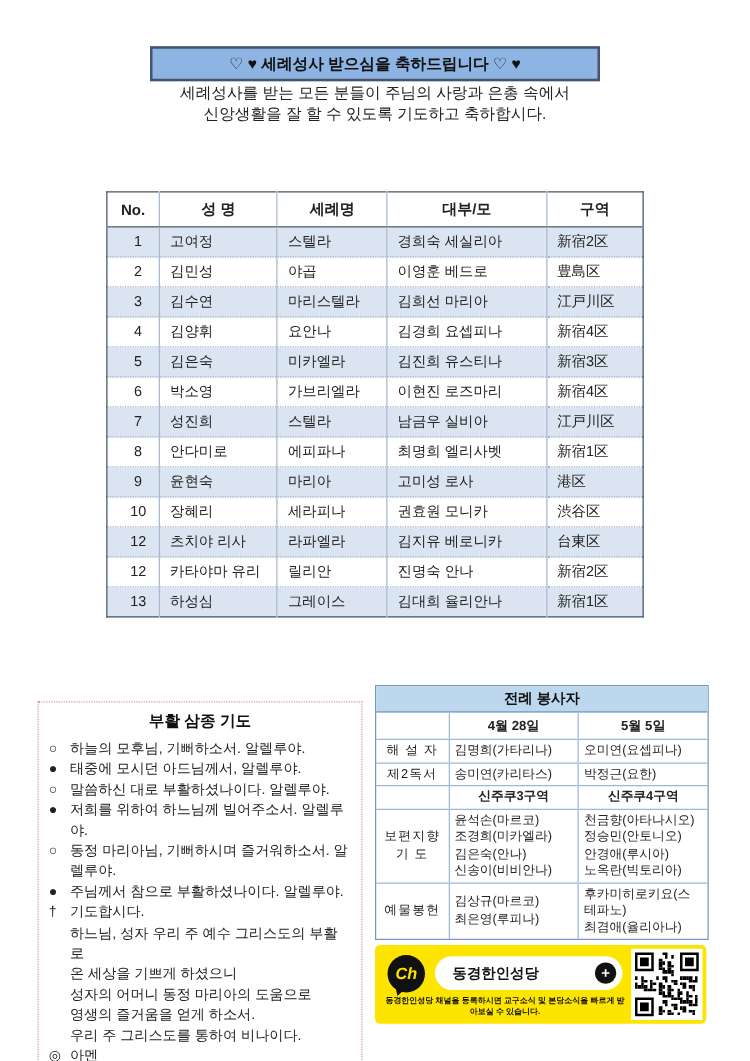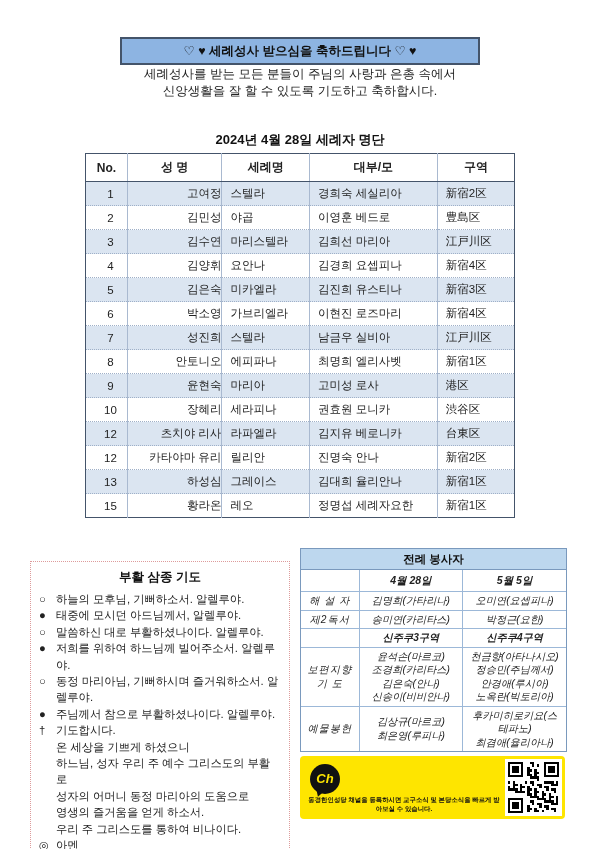--- a/index.html
+++ b/index.html
@@ -23,44 +23,44 @@
   table.btable th{height:25px;font-weight:bold;background:#fff;
                   border-bottom:1.5px solid #44546a;border-left:1px solid #a9b9d0;
                   font-size:12px;}
   table.btable td{height:23px;border-left:1px solid #a9b9d0;border-bottom:1px dotted #9fb0c8;
                   padding:0 0 0 8px;}
   table.btable th:first-child,table.btable td:first-child{border-left:none;}
   table.btable tbody tr:nth-child(odd){background:#dbe5f1;}
   table.btable tbody tr:last-child td{border-bottom:none;}
   .bw0{width:40px;} .bw1{width:95px;} .bw2{width:88px;margin-top:41px;} .bw3{width:130px;} .bw4{width:77px;}
   td.bc0{text-align:center;padding-left:0;}
-  td.bc1{text-align:right;padding-left:0;}
+  td.bc1{text-align:left;padding-left:0;}
 
   
   .prayer-box{position:absolute;left:30px;top:561px;width:242px;
               border:1.5px dotted #dd9b9b;padding:7px 8px 9px 8px;background:#fff;}
   .prayer-title{text-align:center;font-weight:bold;font-size:12.5px;margin-bottom:5px;color:#111;}
   .prayer-line{display:flex;font-size:11.3px;line-height:16.4px;color:#222;}
   .prayer-line .sym{width:17px;flex:none;}
   .prayer-line .ptext{flex:1;}
 
   
   .ministers{position:absolute;left:300px;top:548px;width:265px;
              border:1.5px solid #7a99bd;background:#fff;}
   .mtitle{background:#bdd7ee;text-align:center;font-weight:bold;font-size:11.5px;
           height:20px;line-height:20px;border-bottom:1px solid #7a99bd;color:#111;}
-  .ministers table{width:100%;border-collapse:collapse;font-size:10.2px;color:#222;font-style:italic;}
+  .ministers table{width:100%;border-collapse:collapse;font-size:10.2px;color:#222;}
   .ministers th{font-weight:bold;height:19px;border-left:1px solid #9cb8d8;
                 border-bottom:1px solid #9cb8d8;text-align:center;font-size:10.5px;}
   .ministers td{border-left:1px solid #9cb8d8;border-bottom:1px solid #9cb8d8;
                 padding:2px 4px;vertical-align:middle;line-height:13.5px;}
   .ministers tr>*:first-child{border-left:none;}
   .ministers tr:last-child td{border-bottom:none;}
   .mlabel{width:52px;text-align:center;white-space:pre-line;letter-spacing:1px;}
-  .mcell{width:100px;text-align:center;}
+  .mcell{width:100px;text-align:left;}
   .mrow-em .mcell{text-align:center;font-weight:bold;}
 
   
   .kakao{position:absolute;left:300px;top:756px;width:265px;height:63px;
          background:#fee500;border-radius:4px;}
   .ch-logo{position:absolute;left:10px;top:8px;width:30px;height:30px;background:#111;
            border-radius:50%;color:#fee500;font-weight:bold;font-size:13px;
            text-align:center;line-height:29px;font-style:italic;}
   .ch-logo:after{content:"";position:absolute;left:5px;bottom:-3px;width:0;height:0;
            border-left:4px solid transparent;border-right:4px solid transparent;
@@ -86,21 +86,20 @@
 
 <div class="page">
 
   <div class="banner">♡ ♥  세례성사 받으심을 축하드립니다  ♡ ♥</div>
 
   <div class="intro">
     <div>세례성사를 받는 모든 분들이 주님의 사랑과 은총 속에서</div>
     <div>신앙생활을 잘 할 수 있도록 기도하고 축하합시다.</div>
   </div>
 
-  <div class="btable-title">2024년 4월 28일 세례자 명단</div>
 
   <table class="btable">
     <thead>
       <tr>
         <th class="bw0">No.</th>
         <th class="bw1">성 명</th>
         <th class="bw2">세례명</th>
         <th class="bw3">대부/모</th>
         <th class="bw4">구역</th>
       </tr>
@@ -150,21 +149,21 @@
         </tr>
         <tr>
           <td class="bc0">7</td>
           <td class="bc1">성진희</td>
           <td class="bc2">스텔라</td>
           <td class="bc3">남금우 실비아</td>
           <td class="bc4">江戸川区</td>
         </tr>
         <tr>
           <td class="bc0">8</td>
-          <td class="bc1">안토니오</td>
+          <td class="bc1">안다미로</td>
           <td class="bc2">에피파나</td>
           <td class="bc3">최명희 엘리사벳</td>
           <td class="bc4">新宿1区</td>
         </tr>
         <tr>
           <td class="bc0">9</td>
           <td class="bc1">윤현숙</td>
           <td class="bc2">마리아</td>
           <td class="bc3">고미성 로사</td>
           <td class="bc4">港区</td>
@@ -190,27 +189,20 @@
           <td class="bc3">진명숙 안나</td>
           <td class="bc4">新宿2区</td>
         </tr>
         <tr>
           <td class="bc0">13</td>
           <td class="bc1">하성심</td>
           <td class="bc2">그레이스</td>
           <td class="bc3">김대희 율리안나</td>
           <td class="bc4">新宿1区</td>
         </tr>
-        <tr>
-          <td class="bc0">15</td>
-          <td class="bc1">황라온</td>
-          <td class="bc2">레오</td>
-          <td class="bc3">정명섭 세례자요한</td>
-          <td class="bc4">新宿1区</td>
-        </tr>
       </tbody>
   </table>
 
   <div class="prayer-box">
     <div class="prayer-title">부활 삼종 기도</div>
     <div>
         <div class="prayer-line">
           <span class="sym">○</span>
           <span class="ptext">하늘의 모후님, 기뻐하소서. 알렐루야.</span>
         </div>
@@ -233,25 +225,25 @@
         <div class="prayer-line">
           <span class="sym">●</span>
           <span class="ptext">주님께서 참으로 부활하셨나이다. 알렐루야.</span>
         </div>
         <div class="prayer-line">
           <span class="sym">†</span>
           <span class="ptext">기도합시다.</span>
         </div>
         <div class="prayer-line">
           <span class="sym"></span>
+          <span class="ptext">하느님, 성자 우리 주 예수 그리스도의 부활로</span>
+        </div>
+        <div class="prayer-line">
+          <span class="sym"></span>
           <span class="ptext">온 세상을 기쁘게 하셨으니</span>
-        </div>
-        <div class="prayer-line">
-          <span class="sym"></span>
-          <span class="ptext">하느님, 성자 우리 주 예수 그리스도의 부활로</span>
         </div>
         <div class="prayer-line">
           <span class="sym"></span>
           <span class="ptext">성자의 어머니 동정 마리아의 도움으로</span>
         </div>
         <div class="prayer-line">
           <span class="sym"></span>
           <span class="ptext">영생의 즐거움을 얻게 하소서.</span>
         </div>
         <div class="prayer-line">
@@ -301,27 +293,27 @@
             </td>
             <td class="mcell">
               <div>신주쿠4구역</div>
             </td>
           </tr>
           <tr>
             <td class="mlabel">보편지향
 기   도</td>
             <td class="mcell">
               <div>윤석손(마르코)</div>
-              <div>조경희(카리타스)</div>
+              <div>조경희(미카엘라)</div>
               <div>김은숙(안나)</div>
               <div>신송이(비비안나)</div>
             </td>
             <td class="mcell">
               <div>천금향(아타나시오)</div>
-              <div>정승민(주님께서)</div>
+              <div>정승민(안토니오)</div>
               <div>안경애(루시아)</div>
               <div>노옥란(빅토리아)</div>
             </td>
           </tr>
           <tr>
             <td class="mlabel">예물봉헌</td>
             <td class="mcell">
               <div>김상규(마르코)</div>
               <div>최은영(루피나)</div>
             </td>
@@ -330,20 +322,24 @@
               <div>최겸애(율리아나)</div>
             </td>
           </tr>
         </tbody>
     </table>
   </div>
 
   <div class="kakao">
     <div class="ch-logo">
       <span>Ch</span>
+    </div>
+    <div class="kpill">
+      <span class="kname">동경한인성당</span>
+      <span class="kplus">+</span>
     </div>
     <div class="qr">
       <div class="qgrid">
         <div class="qf tl"></div>
         <div class="qf tr"></div>
         <div class="qf bl"></div>
       <i style="left: 21.6px; top: 0px;"></i>
           <i style="left: 24px; top: 0px;"></i>
           <i style="left: 24px; top: 2.4px;"></i>
           <i style="left: 28.8px; top: 2.4px;"></i>

